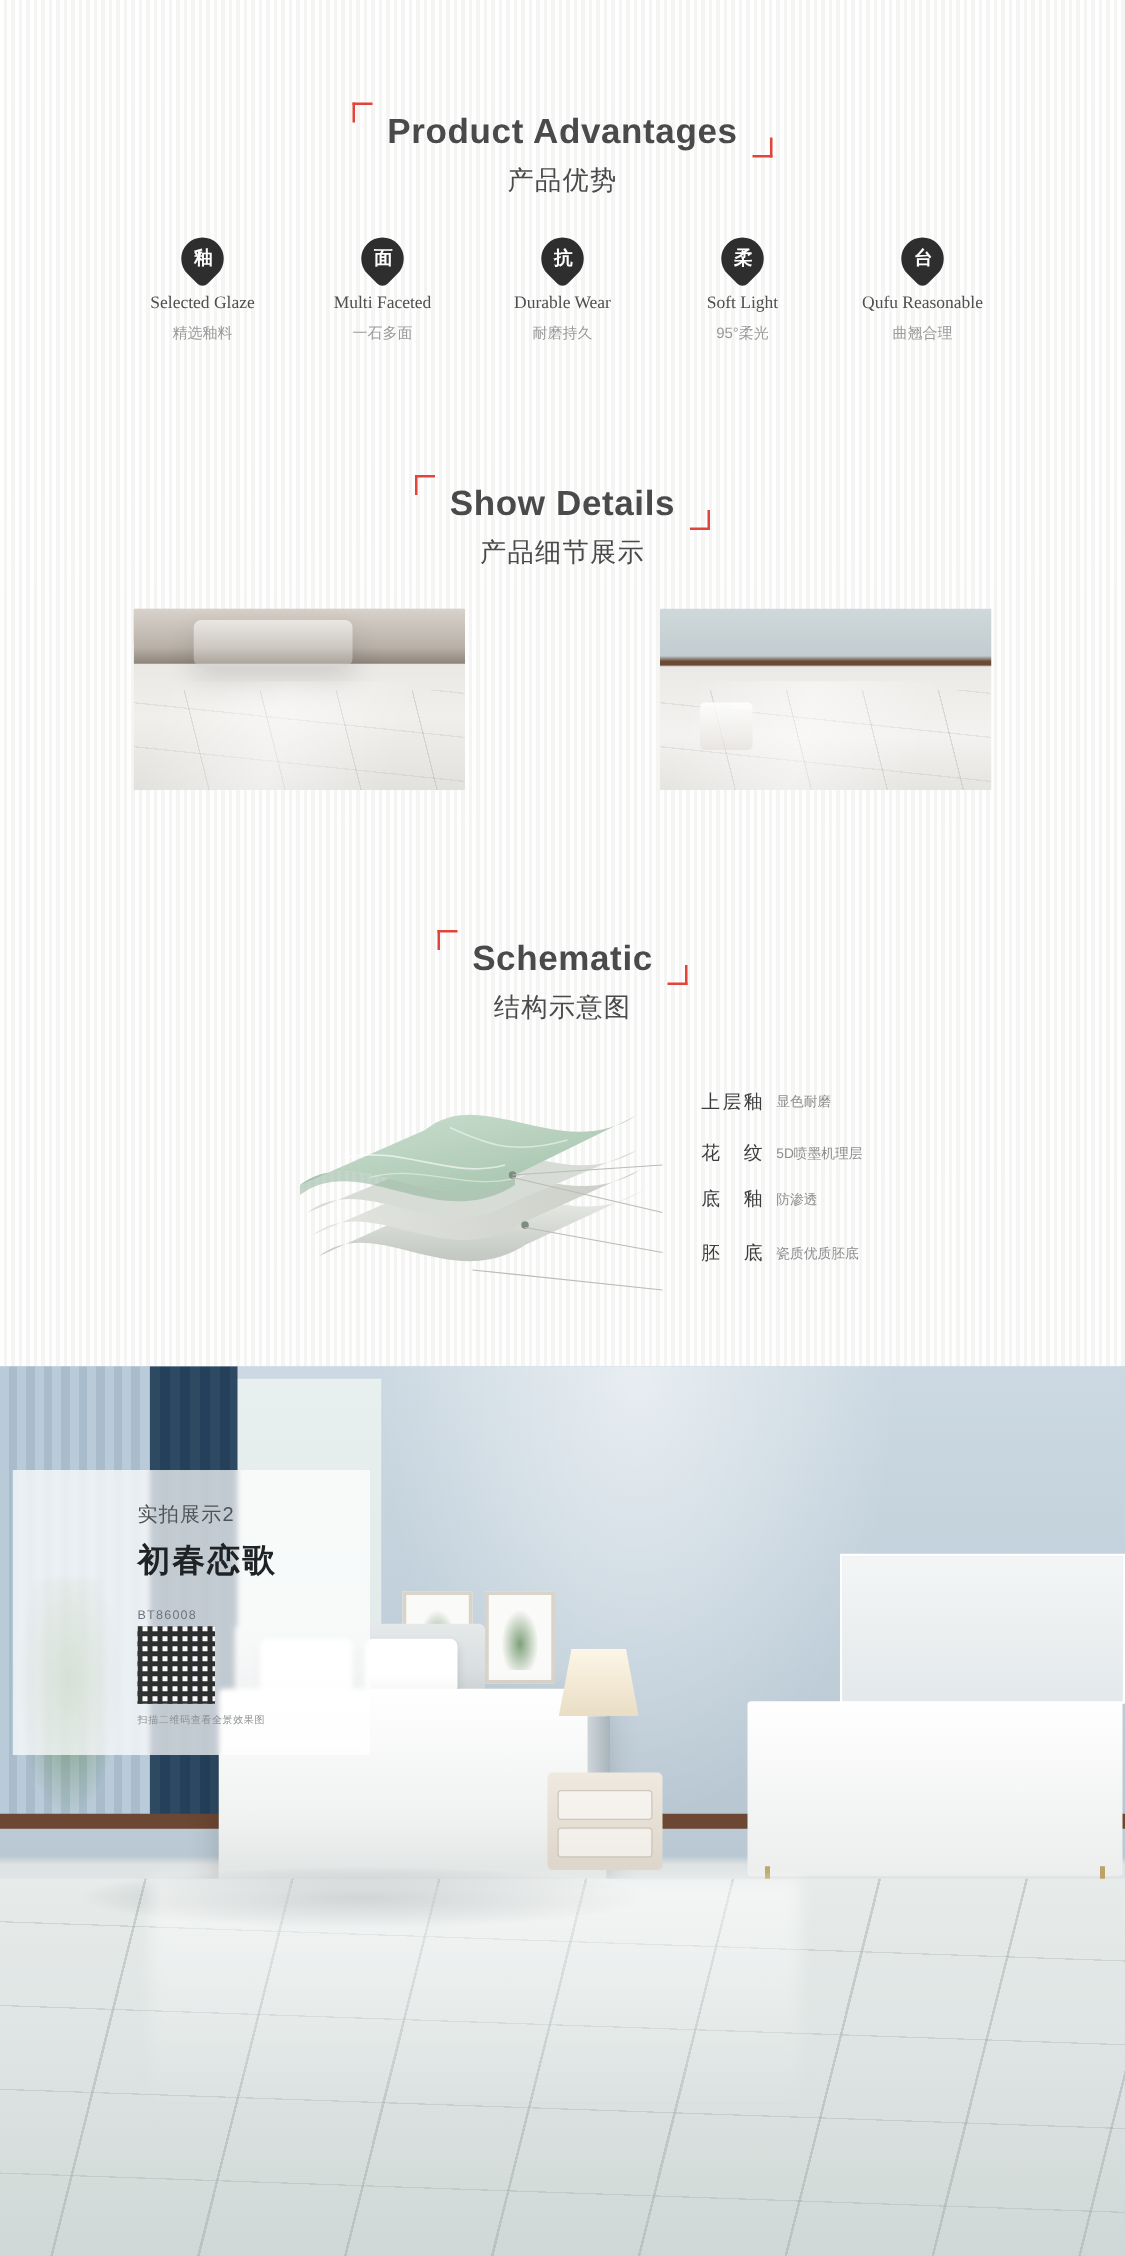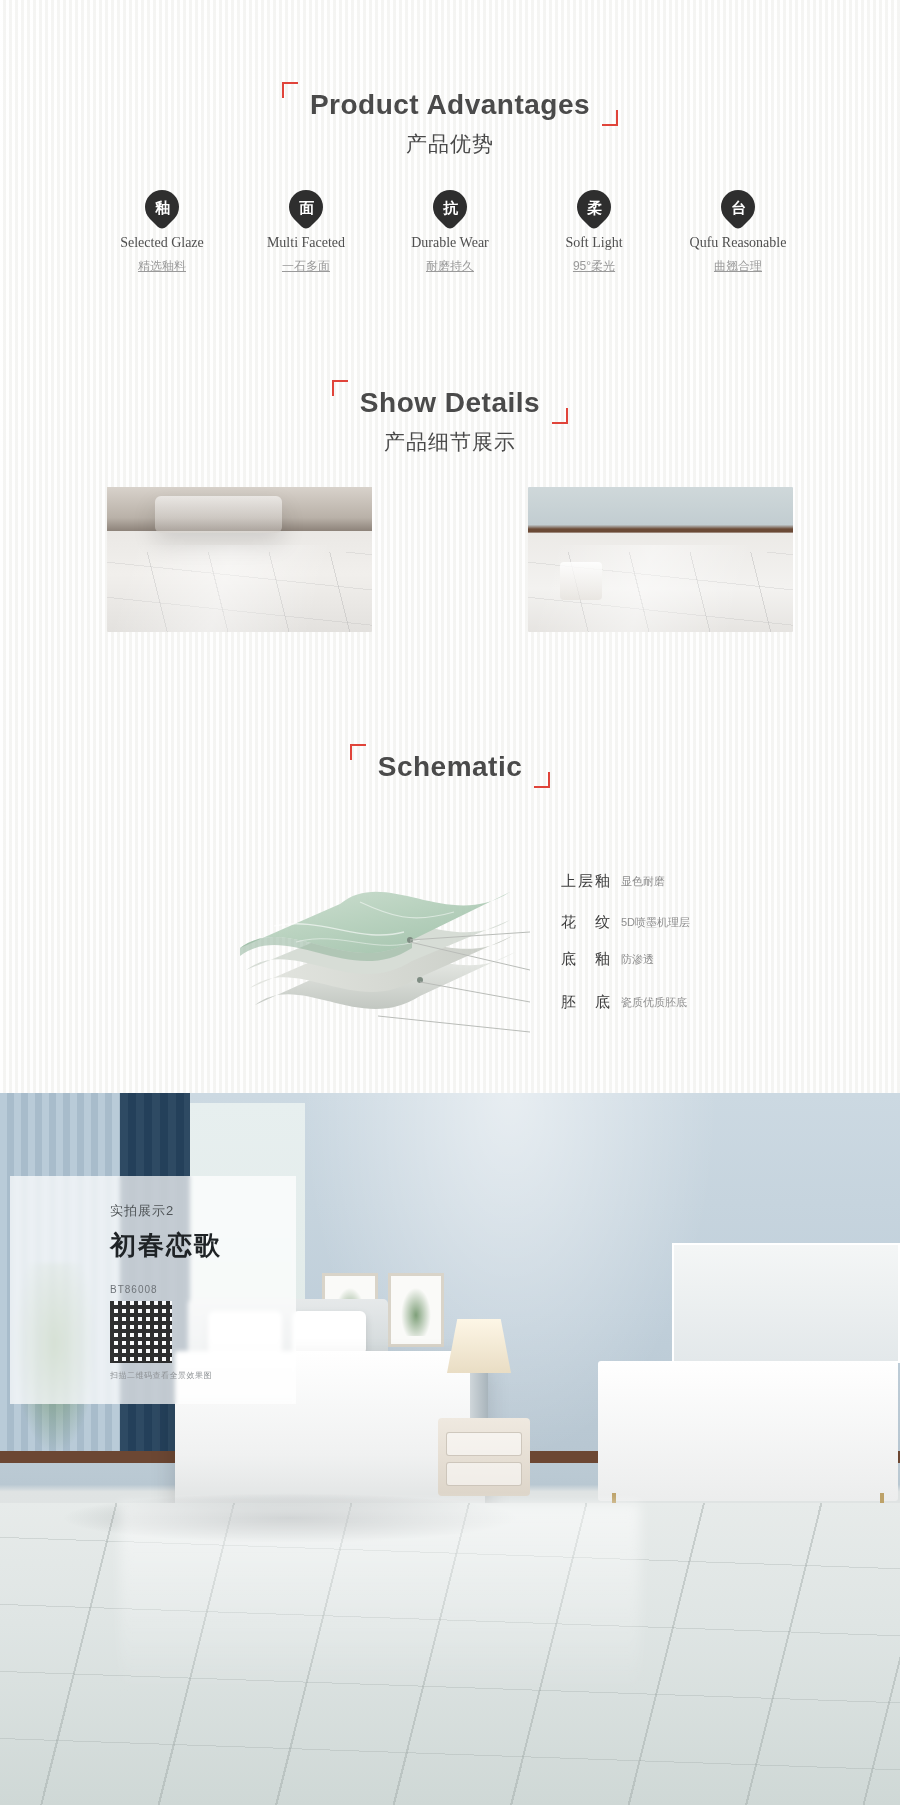--- a/index.html
+++ b/index.html
@@ -91,21 +91,20 @@
     color: #4f4f4f;
     line-height: 18px;
     white-space: nowrap;
     font-family: Liberation Serif, serif;
   }
   .adv-cn {
     font-size: 12px;
     color: #9a9a9a;
     margin-top: 6px;
     line-height: 16px;
-    text-decoration: underline;
   }
 
   
   .photos {
     position: absolute;
     top: 487px;
     left: 107px;
     width: 686px;
     display: flex;
     justify-content: space-between;
@@ -311,21 +310,21 @@
     position: absolute;
     left: 10px;
     top: 83px;
     width: 286px;
     height: 228px;
     background: rgba(255,255,255,.72);
     backdrop-filter: blur(2px);
   }
   .card-inner { position: absolute; left: 100px; top: 26px; }
   .card-sub {
-    font-size: 13px;
+    font-size: 16px;
     color: #4f5457;
     letter-spacing: 1px;
   }
   .card-title {
     font-size: 26px;
     font-weight: 700;
     color: #1f2326;
     letter-spacing: 2px;
     margin-top: 8px;
   }
@@ -428,20 +427,21 @@
       <div class="gloss"></div>
     </div>
   </div>
 
   <div class="section-head" style="top:750px;">
     <div class="head-en-wrap">
       <span class="corner tl"></span>
       <span class="corner br"></span>
       <div class="head-en">Schematic</div>
     </div>
+    <div class="head-cn">结构示意图</div>
   </div>
 
   <svg class="schem" viewBox="0 0 560 250">
     <defs>
       <linearGradient id="gTop" x1="0" y1="0" x2="1" y2="1">
         <stop offset="0%" stop-color="#cfe0d2"></stop>
         <stop offset="45%" stop-color="#b9d2bf"></stop>
         <stop offset="100%" stop-color="#9fc0a9"></stop>
       </linearGradient>
       <linearGradient id="gMid" x1="0" y1="0" x2="1" y2="0">

